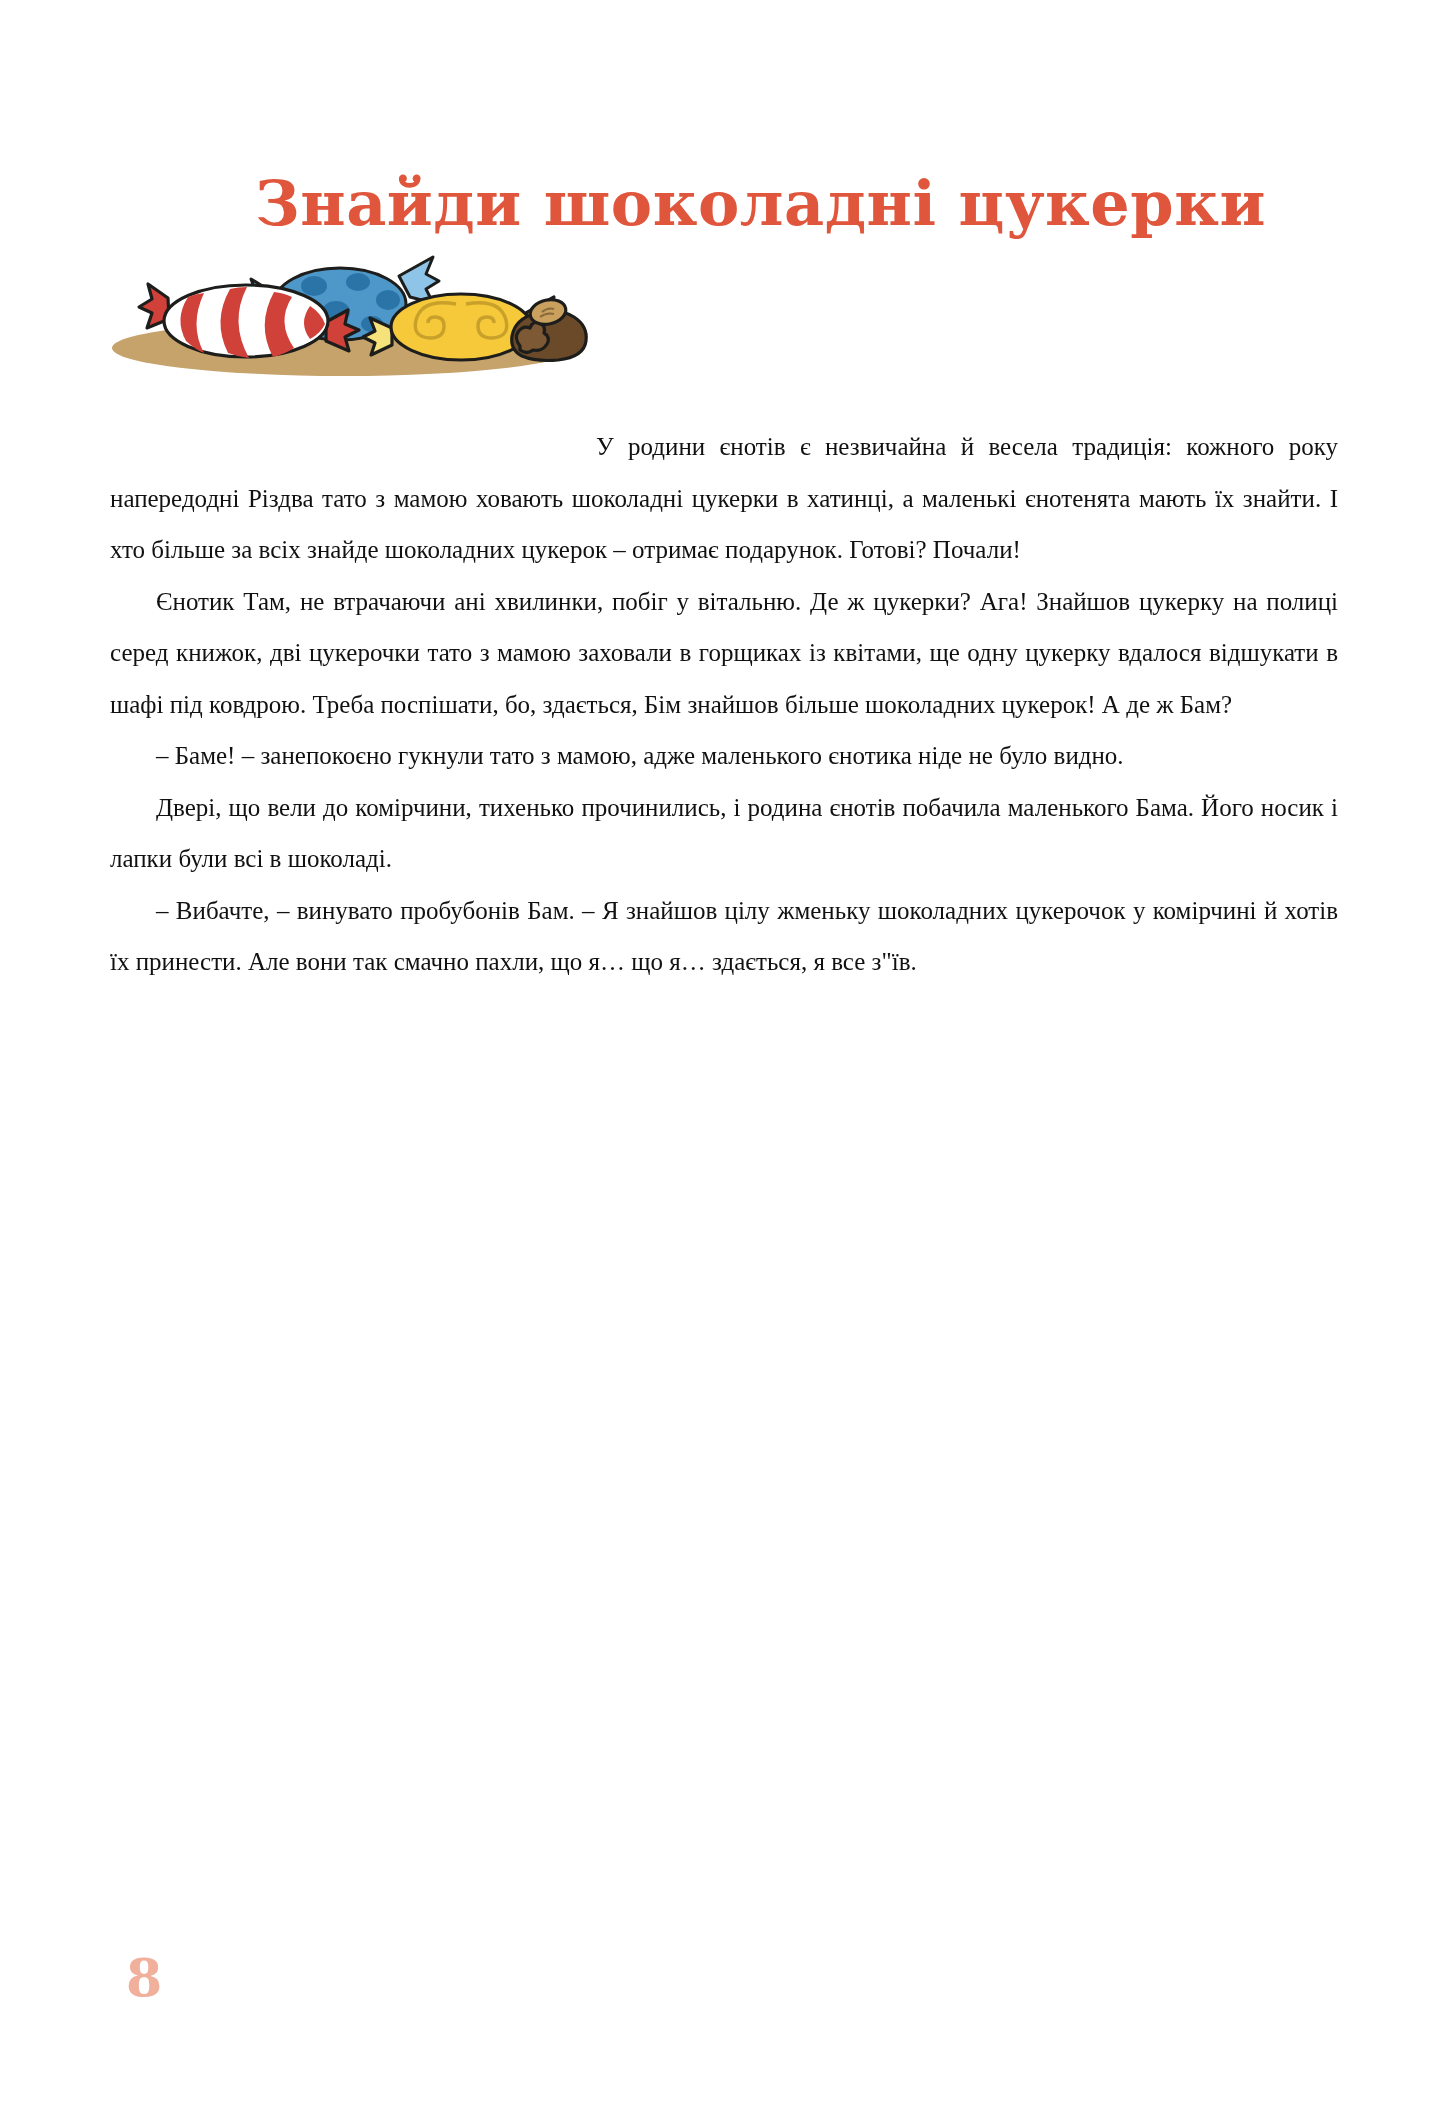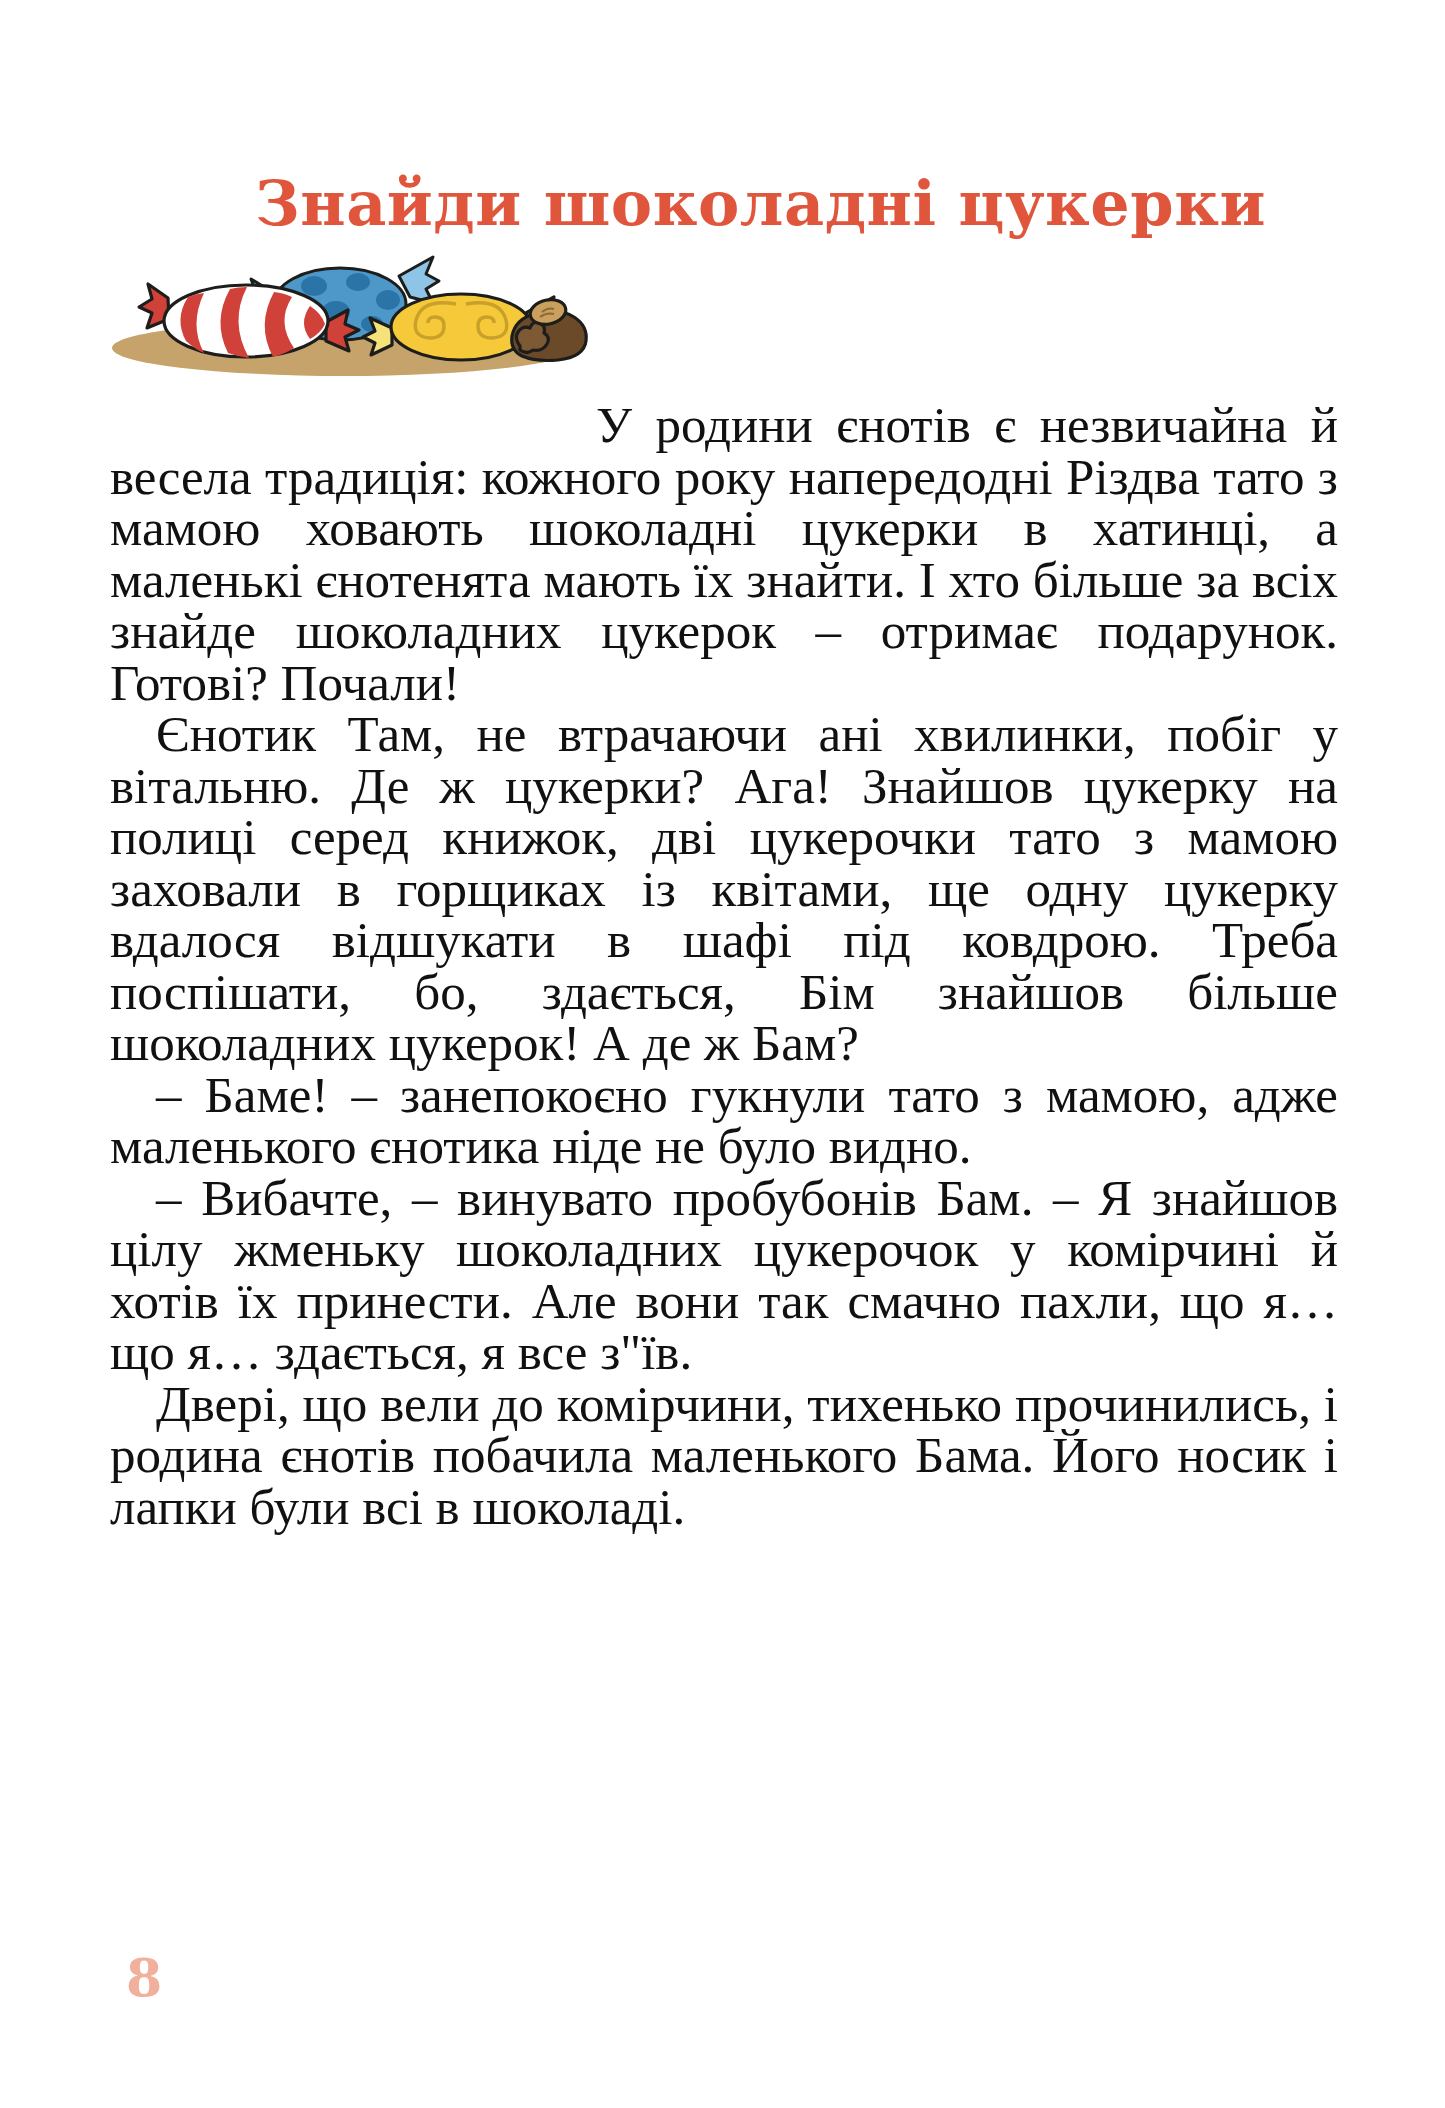--- a/index.html
+++ b/index.html
@@ -45,24 +45,24 @@
     top: 238px;
     width: 500px;
     height: 142px;
   }
   .illustration svg { display: block; }
 
   
   .body-text {
     position: absolute;
     left: 110px;
-    top: 400px;
+    top: 421px;
     width: 1228px;
     color: #111111;
-    font-size: 51px;
+    font-size: 25px;
     line-height: 51.5px;
     text-align: justify;
     text-justify: inter-word;
     hyphens: manual;
   }
   .body-text p {
     margin: 0;
   }
   .body-text p.indent {
     text-indent: 46px;
@@ -149,19 +149,19 @@
     </svg>
   </div>
 
   <div class="body-text">
     <p>
       <span class="art-float"></span>
       <span>У родини єнотів є незвичайна й весела традиція: кожного року напередодні Різдва тато з мамою ховають шоколадні цукерки в хатинці, а маленькі єнотенята мають їх знайти. І хто більше за всіх знайде шоколадних цукерок – отримає подарунок. Готові? Почали!</span>
     </p>
     <p class="indent">Єнотик Там, не втрачаючи ані хвилинки, побіг у вітальню. Де ж цукерки? Ага! Знайшов цукерку на полиці серед книжок, дві цукерочки тато з мамою заховали в горщиках із квітами, ще одну цукерку вдалося відшукати в шафі під ковдрою. Треба поспішати, бо, здається, Бім знайшов більше шоколадних цукерок! А де ж Бам?</p>
     <p class="indent">– Баме! – занепокоєно гукнули тато з мамою, адже маленького єнотика ніде не було видно.</p>
+    <p class="indent">Двері, що вели до комірчини, тихенько прочинились, і родина єнотів побачила маленького Бама. Його носик і лапки були всі в шоколаді.</p>
     <p class="indent">– Вибачте, – винувато пробубонів Бам. – Я знайшов цілу жменьку шоколадних цукерочок у комірчині й хотів їх принести. Але вони так смачно пахли, що я… що я… здається, я все з"їв.</p>
-    <p class="indent">Двері, що вели до комірчини, тихенько прочинились, і родина єнотів побачила маленького Бама. Його носик і лапки були всі в шоколаді.</p>
   </div>
 
   <div class="page-number">8</div>
 
 </div>
 
 </body></html>

